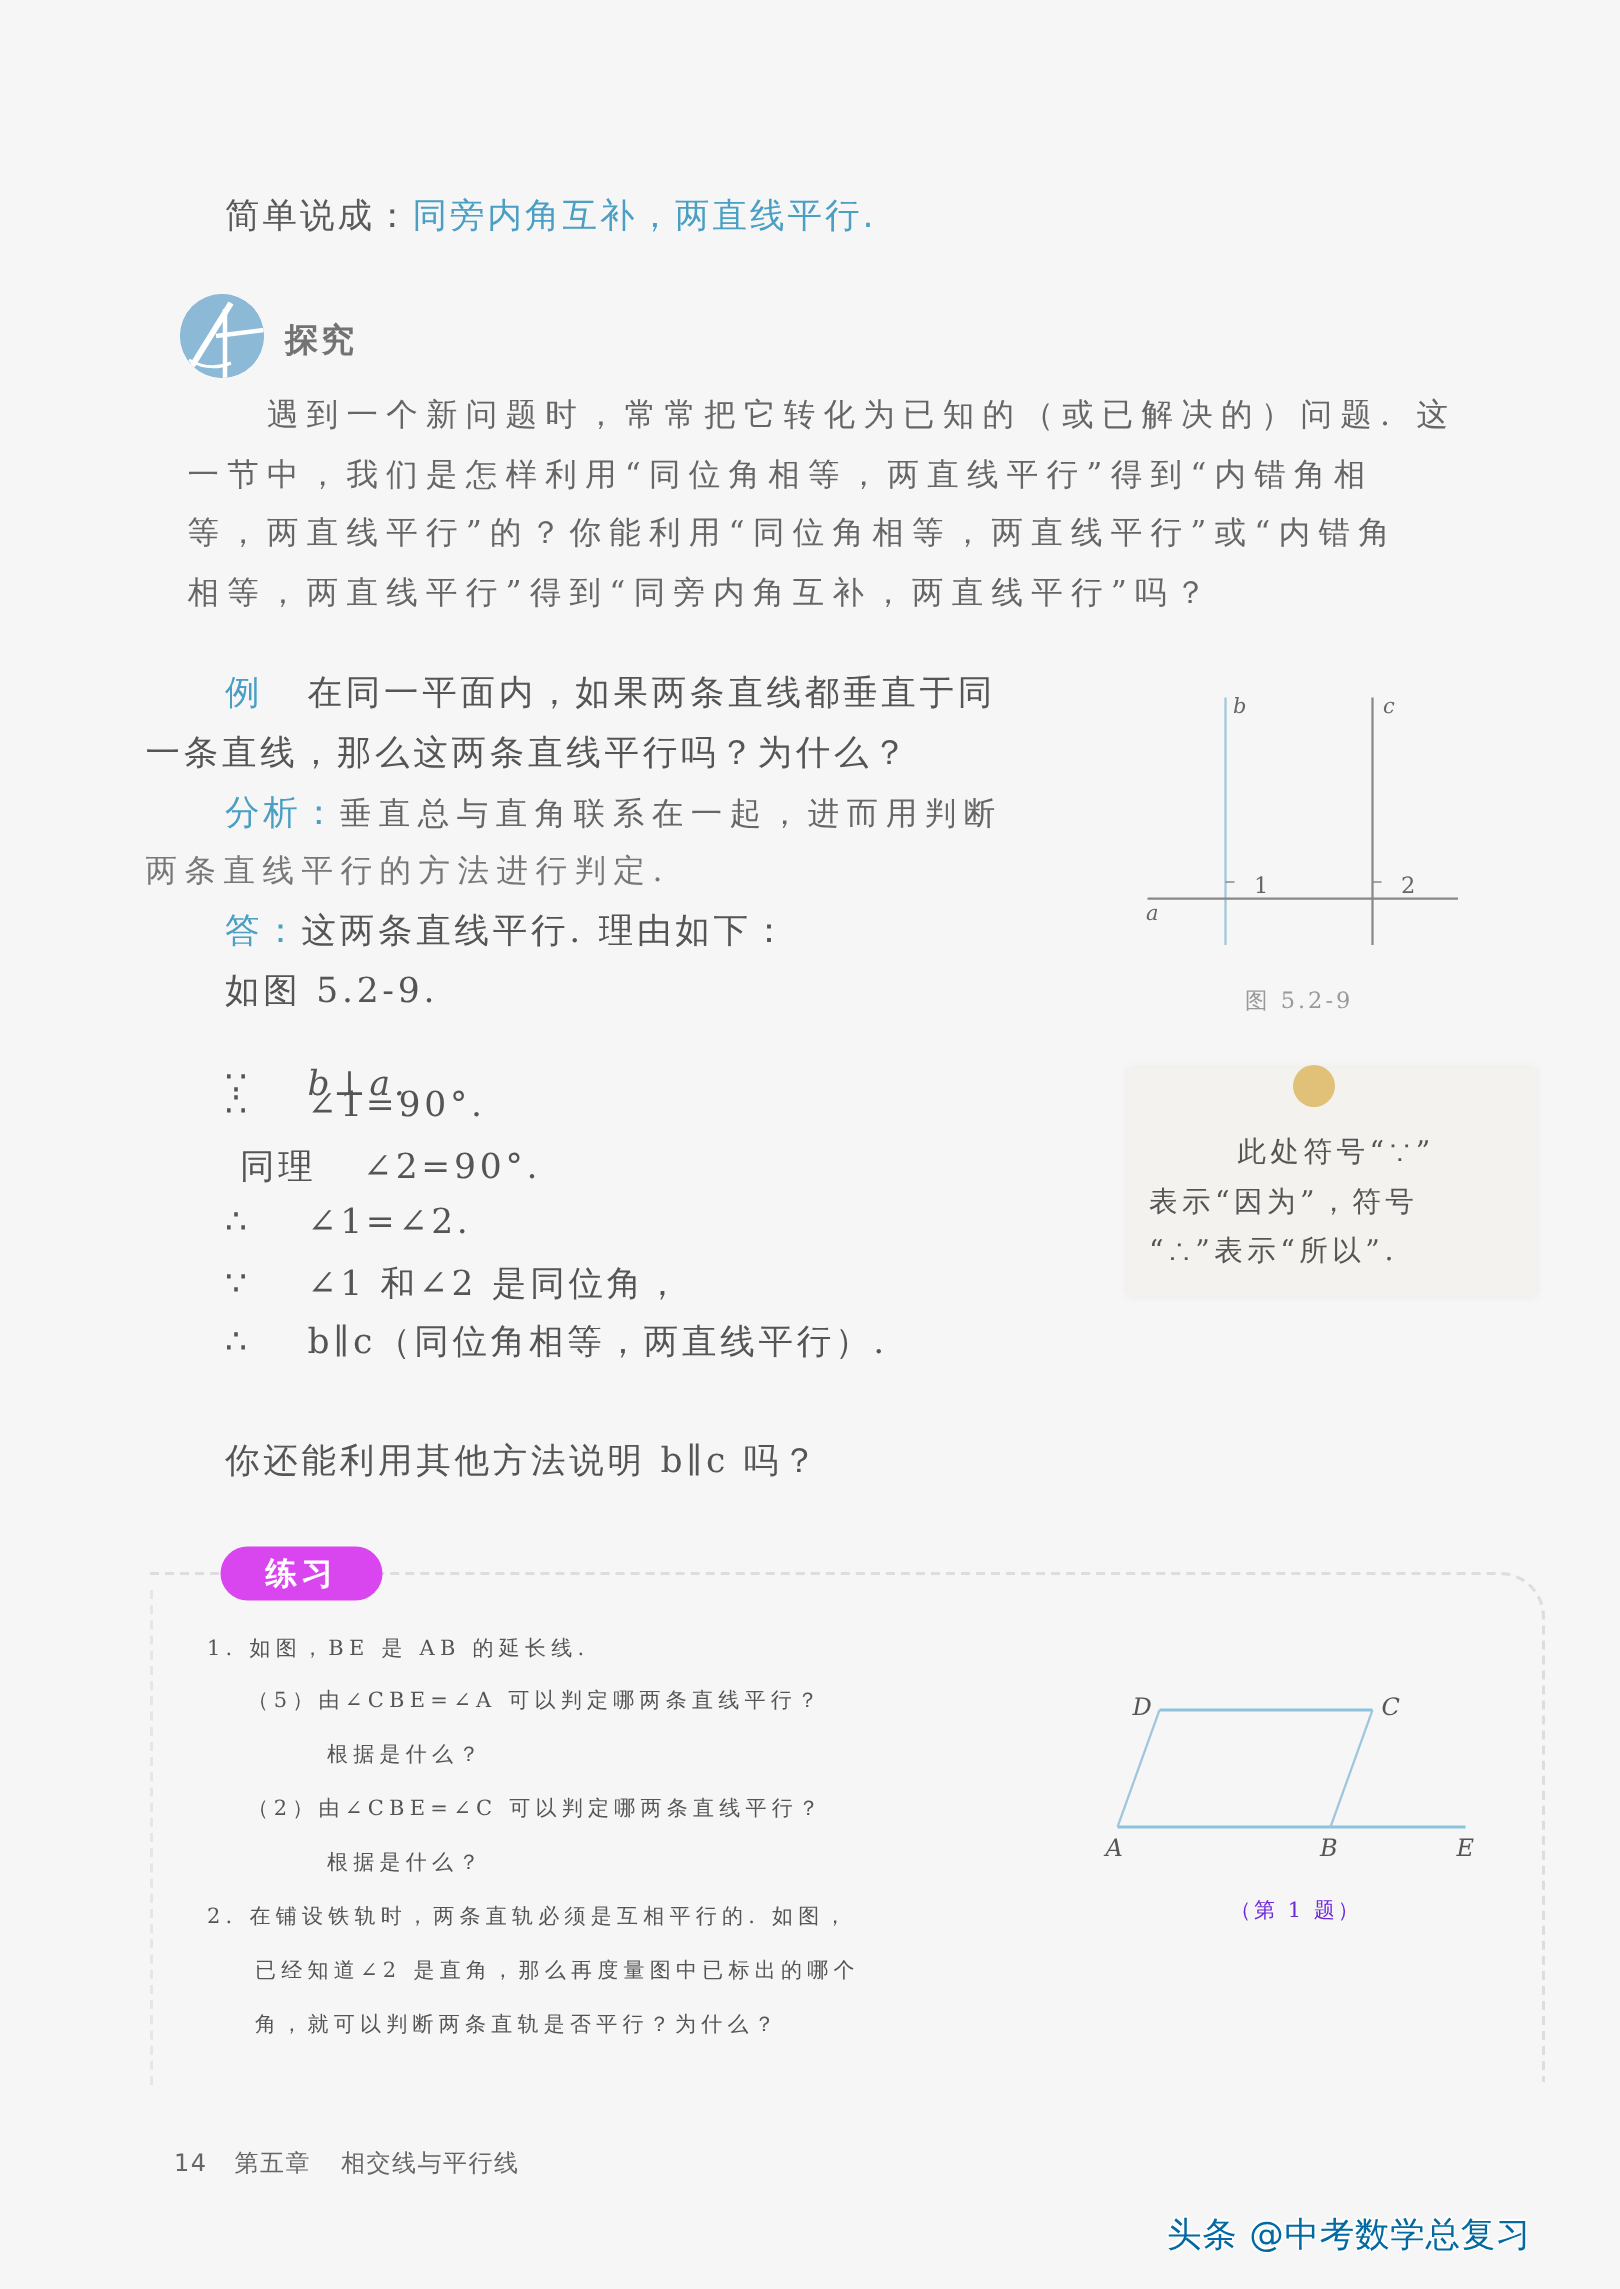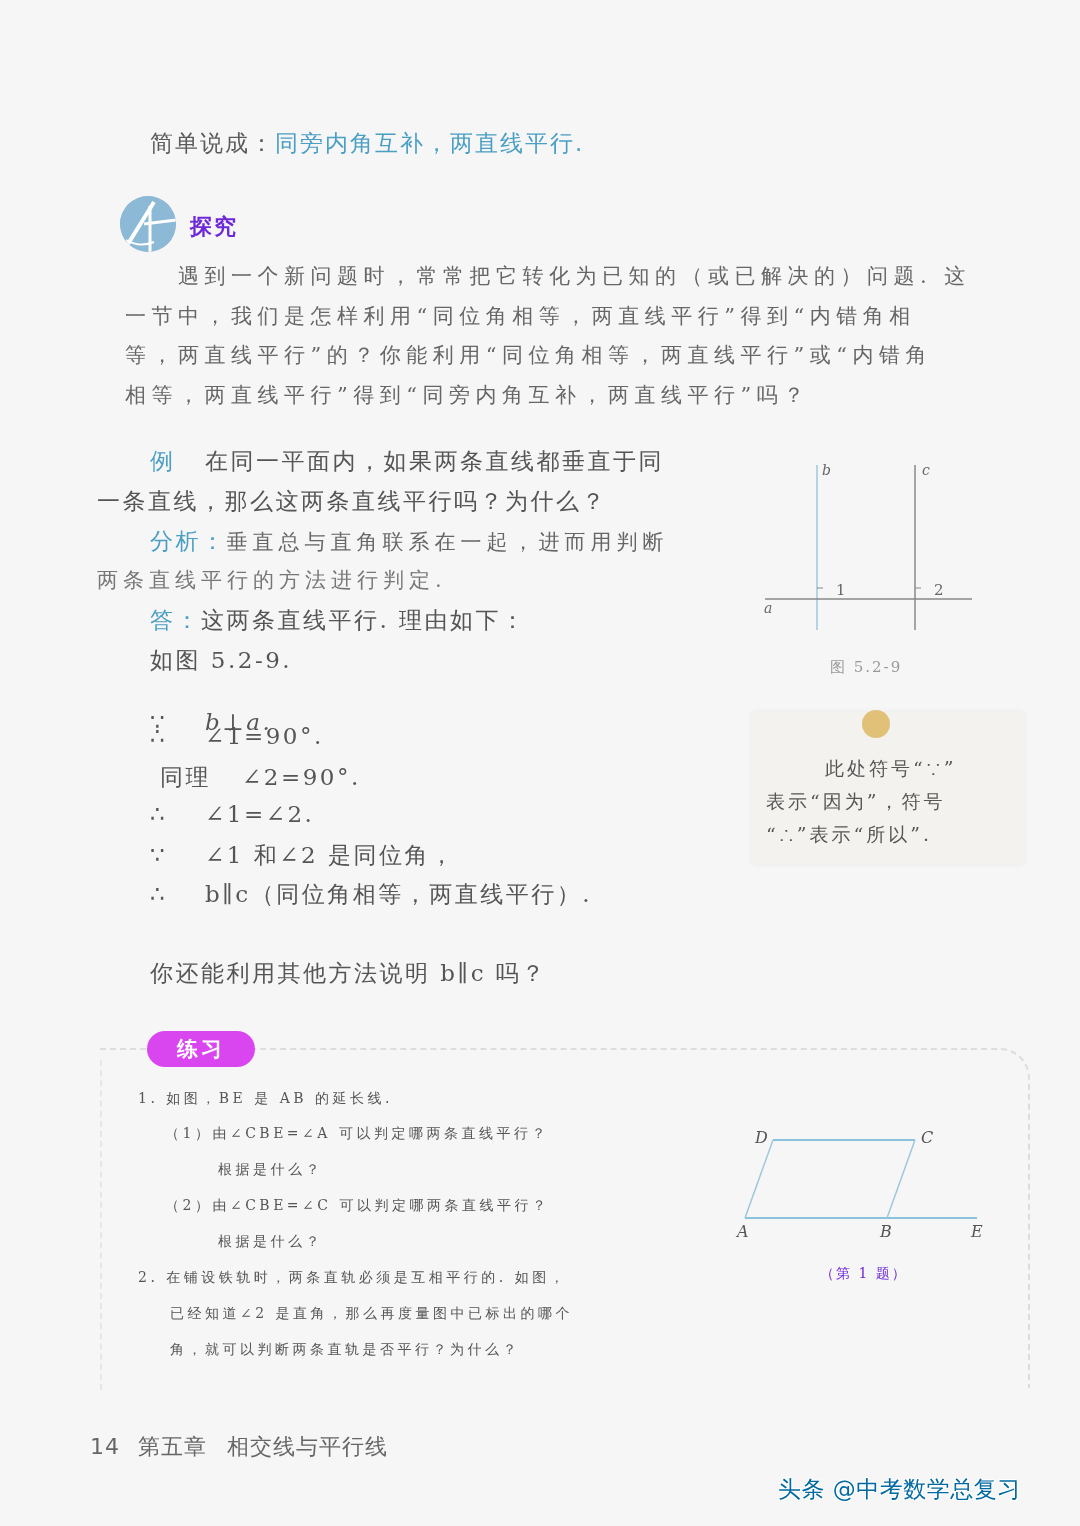--- a/index.html
+++ b/index.html
@@ -10,37 +10,37 @@
       color: #555;
       position: relative;
       overflow: hidden;
     }
     .abs { position: absolute; }
     .line { font-size: 22px; letter-spacing: 3px; white-space: nowrap; color: #5a5a5a; }
     .blue { color: #4a9fc3; }
     .summary { left: 150px; top: 128px; font-size: 23px; letter-spacing: 2px; color: #5a5a5a; }
     .summary .blue { font-family: "DejaVu Sans", sans-serif; }
     .explore-icon { left: 120px; top: 196px; width: 56px; height: 56px; border-radius: 50%; background: #8bb9d6; overflow: hidden; }
-    .explore-title { left: 190px; top: 212px; font-family: "DejaVu Sans", sans-serif; font-weight: bold; font-size: 22px; color: #6d28d9; letter-spacing: 2px; }
+    .explore-title { left: 190px; top: 212px; font-family: "DejaVu Sans", sans-serif; font-weight: bold; font-size: 22px; color: #737373; letter-spacing: 2px; }
     .para { left: 125px; font-size: 21px; letter-spacing: 5.5px; color: #666; }
     .ex { font-size: 23px; letter-spacing: 2.5px; color: #555; }
     .sym { display: inline-block; width: 55px; }
     .math { font-style: italic; }
     .fig1 { left: 760px; top: 455px; width: 220px; height: 180px; }
     .fig1-caption { left: 830px; top: 658px; font-size: 15px; color: #999; letter-spacing: 2px; }
     .note { left: 752px; top: 712px; width: 272px; height: 152px; background: #f3f2ee; box-shadow: 0 0 6px rgba(0,0,0,0.06); }
     .note-pin { left: 862px; top: 710px; width: 28px; height: 28px; border-radius: 50%; background: #e1c077; }
     .note-text { font-size: 19px; color: #555; letter-spacing: 3px; line-height: 33px; white-space: nowrap; }
     .practice-badge { left: 147px; top: 1031px; width: 108px; height: 36px; border-radius: 18px; background: #d946ef; color: #fff; font-family: "DejaVu Sans", sans-serif; font-weight: bold; font-size: 21px; text-align: center; line-height: 36px; letter-spacing: 3px; }
     .practice-border { left: 100px; top: 1048px; width: 930px; height: 340px; border-top: 2px dashed #ddd; border-right: 2px dashed #ddd; border-top-right-radius: 30px; }
     .practice-border-left { left: 100px; top: 1060px; width: 2px; height: 330px; border-left: 2px dashed #e6e6e6; }
     .pr { font-size: 14px; letter-spacing: 3.5px; color: #555; }
     .fig2 { left: 735px; top: 1125px; width: 270px; height: 120px; }
     .fig2-caption { left: 820px; top: 1265px; font-size: 14px; color: #6d28d9; letter-spacing: 2px; }
-    .footer { left: 90px; top: 1432px; font-size: 22px; color: #666; letter-spacing: 1px; }
+    .footer { left: 116px; top: 1432px; font-size: 16px; color: #666; letter-spacing: 1px; }
     .footer .num { font-family: "DejaVu Sans", sans-serif; margin-right: 18px; }
     .footer .chap { margin-right: 20px; }
     .watermark { left: 778px; top: 1474px; font-family: "DejaVu Sans", sans-serif; font-size: 23px; color: #0369a1; text-shadow: 1px 1px 0 #fff, -1px -1px 0 #fff, 1px -1px 0 #fff, -1px 1px 0 #fff; letter-spacing: 0.5px; }
   </style>
 </head>
 <body>
 
 <div class="abs summary">
   <span>简单说成：</span><span class="blue">同旁内角互补，两直线平行.</span>
 </div>
@@ -117,21 +117,21 @@
 <div class="abs note-pin"></div>
 <div class="abs note-text" style="left:825px; top:752px;">此处符号“∵”</div>
 <div class="abs note-text" style="left:766px; top:785px;">表示“因为”，符号</div>
 <div class="abs note-text" style="left:766px; top:818px;">“∴”表示“所以”.</div>
 
 <div class="abs practice-border"></div>
 <div class="abs practice-border-left"></div>
 <div class="abs practice-badge">练习</div>
 
 <div class="abs line pr" style="left:138px; top:1090px;">1. 如图，BE 是 AB 的延长线.</div>
-<div class="abs line pr" style="left:165px; top:1125px;">（1）由∠CBE=∠A 可以判定哪两条直线平行？</div>
+<div class="abs line pr" style="left:165px; top:1125px;">（5）由∠CBE=∠A 可以判定哪两条直线平行？</div>
 <div class="abs line pr" style="left:218px; top:1161px;">根据是什么？</div>
 <div class="abs line pr" style="left:165px; top:1197px;">（2）由∠CBE=∠C 可以判定哪两条直线平行？</div>
 <div class="abs line pr" style="left:218px; top:1233px;">根据是什么？</div>
 <div class="abs line pr" style="left:138px; top:1269px;">2. 在铺设铁轨时，两条直轨必须是互相平行的. 如图，</div>
 <div class="abs line pr" style="left:170px; top:1305px;">已经知道∠2 是直角，那么再度量图中已标出的哪个</div>
 <div class="abs line pr" style="left:170px; top:1341px;">角，就可以判断两条直轨是否平行？为什么？</div>
 
 <div class="abs fig2">
   <svg width="270" height="120" viewBox="0 0 270 120">
     <line x1="38" y1="15" x2="180" y2="15" stroke="#8bc3dd" stroke-width="2"></line>

